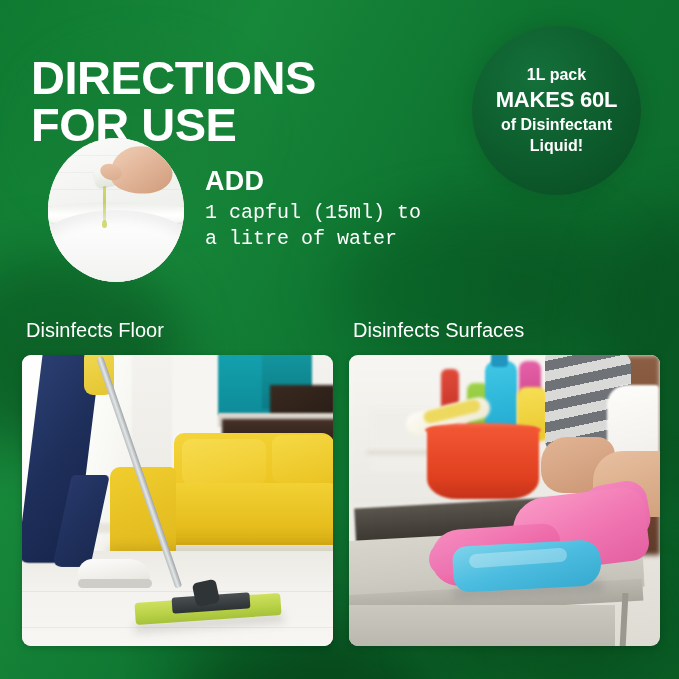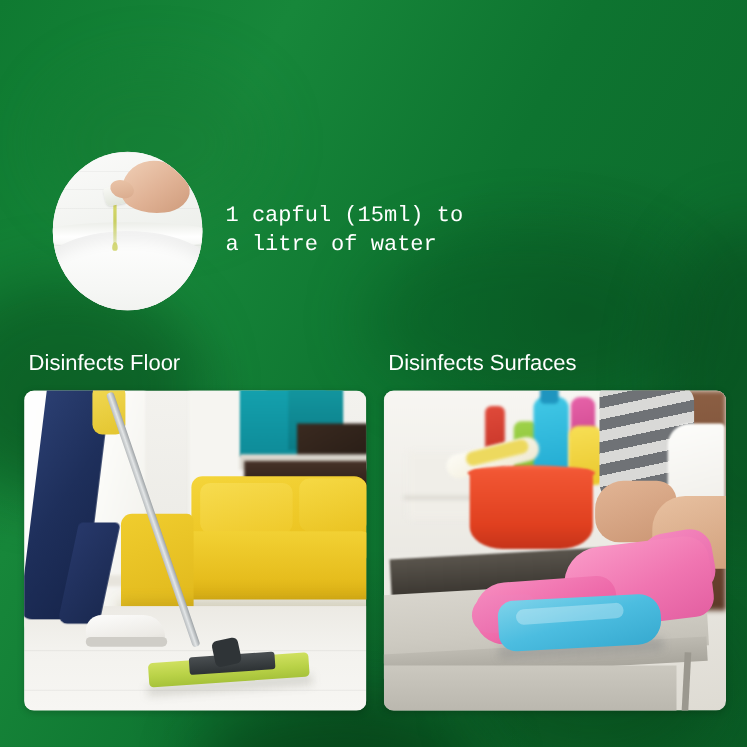--- a/index.html
+++ b/index.html
@@ -542,34 +542,43 @@
 
 <div class="poster">
 
   <div class="bg-blotch b1"></div>
   <div class="bg-blotch b2"></div>
   <div class="bg-blotch b3"></div>
   <div class="bg-blotch b4"></div>
   <div class="bg-blotch b5"></div>
   <div class="bg-blotch b6"></div>
 
-
+  <h1 class="headline">DIRECTIONS
+FOR USE</h1>
+
+  <div class="badge">
+    <div class="badge-l1">1L pack</div>
+    <div class="badge-l2">MAKES 60L</div>
+    <div class="badge-l3">of Disinfectant</div>
+    <div class="badge-l4">Liquid!</div>
+  </div>
 
   <div class="step-row">
     <div class="step-photo">
       <div class="sp-wall"></div>
       <div class="sp-bowl-rim"></div>
       <div class="sp-bowl"></div>
       <div class="sp-stream"></div>
       <div class="sp-drop"></div>
       <div class="sp-cap"></div>
       <div class="sp-hand"></div>
       <div class="sp-thumb"></div>
     </div>
     <div class="step-text">
+      <div class="step-title">ADD</div>
       <div class="step-body">1 capful (15ml) to
 a litre of water</div>
     </div>
   </div>
 
   <div class="panel-label label-right">Disinfects Surfaces</div>
   <div class="panel-label label-left">Disinfects Floor</div>
 
   <div class="photo photo-left">
     <div class="fl-room"></div>

